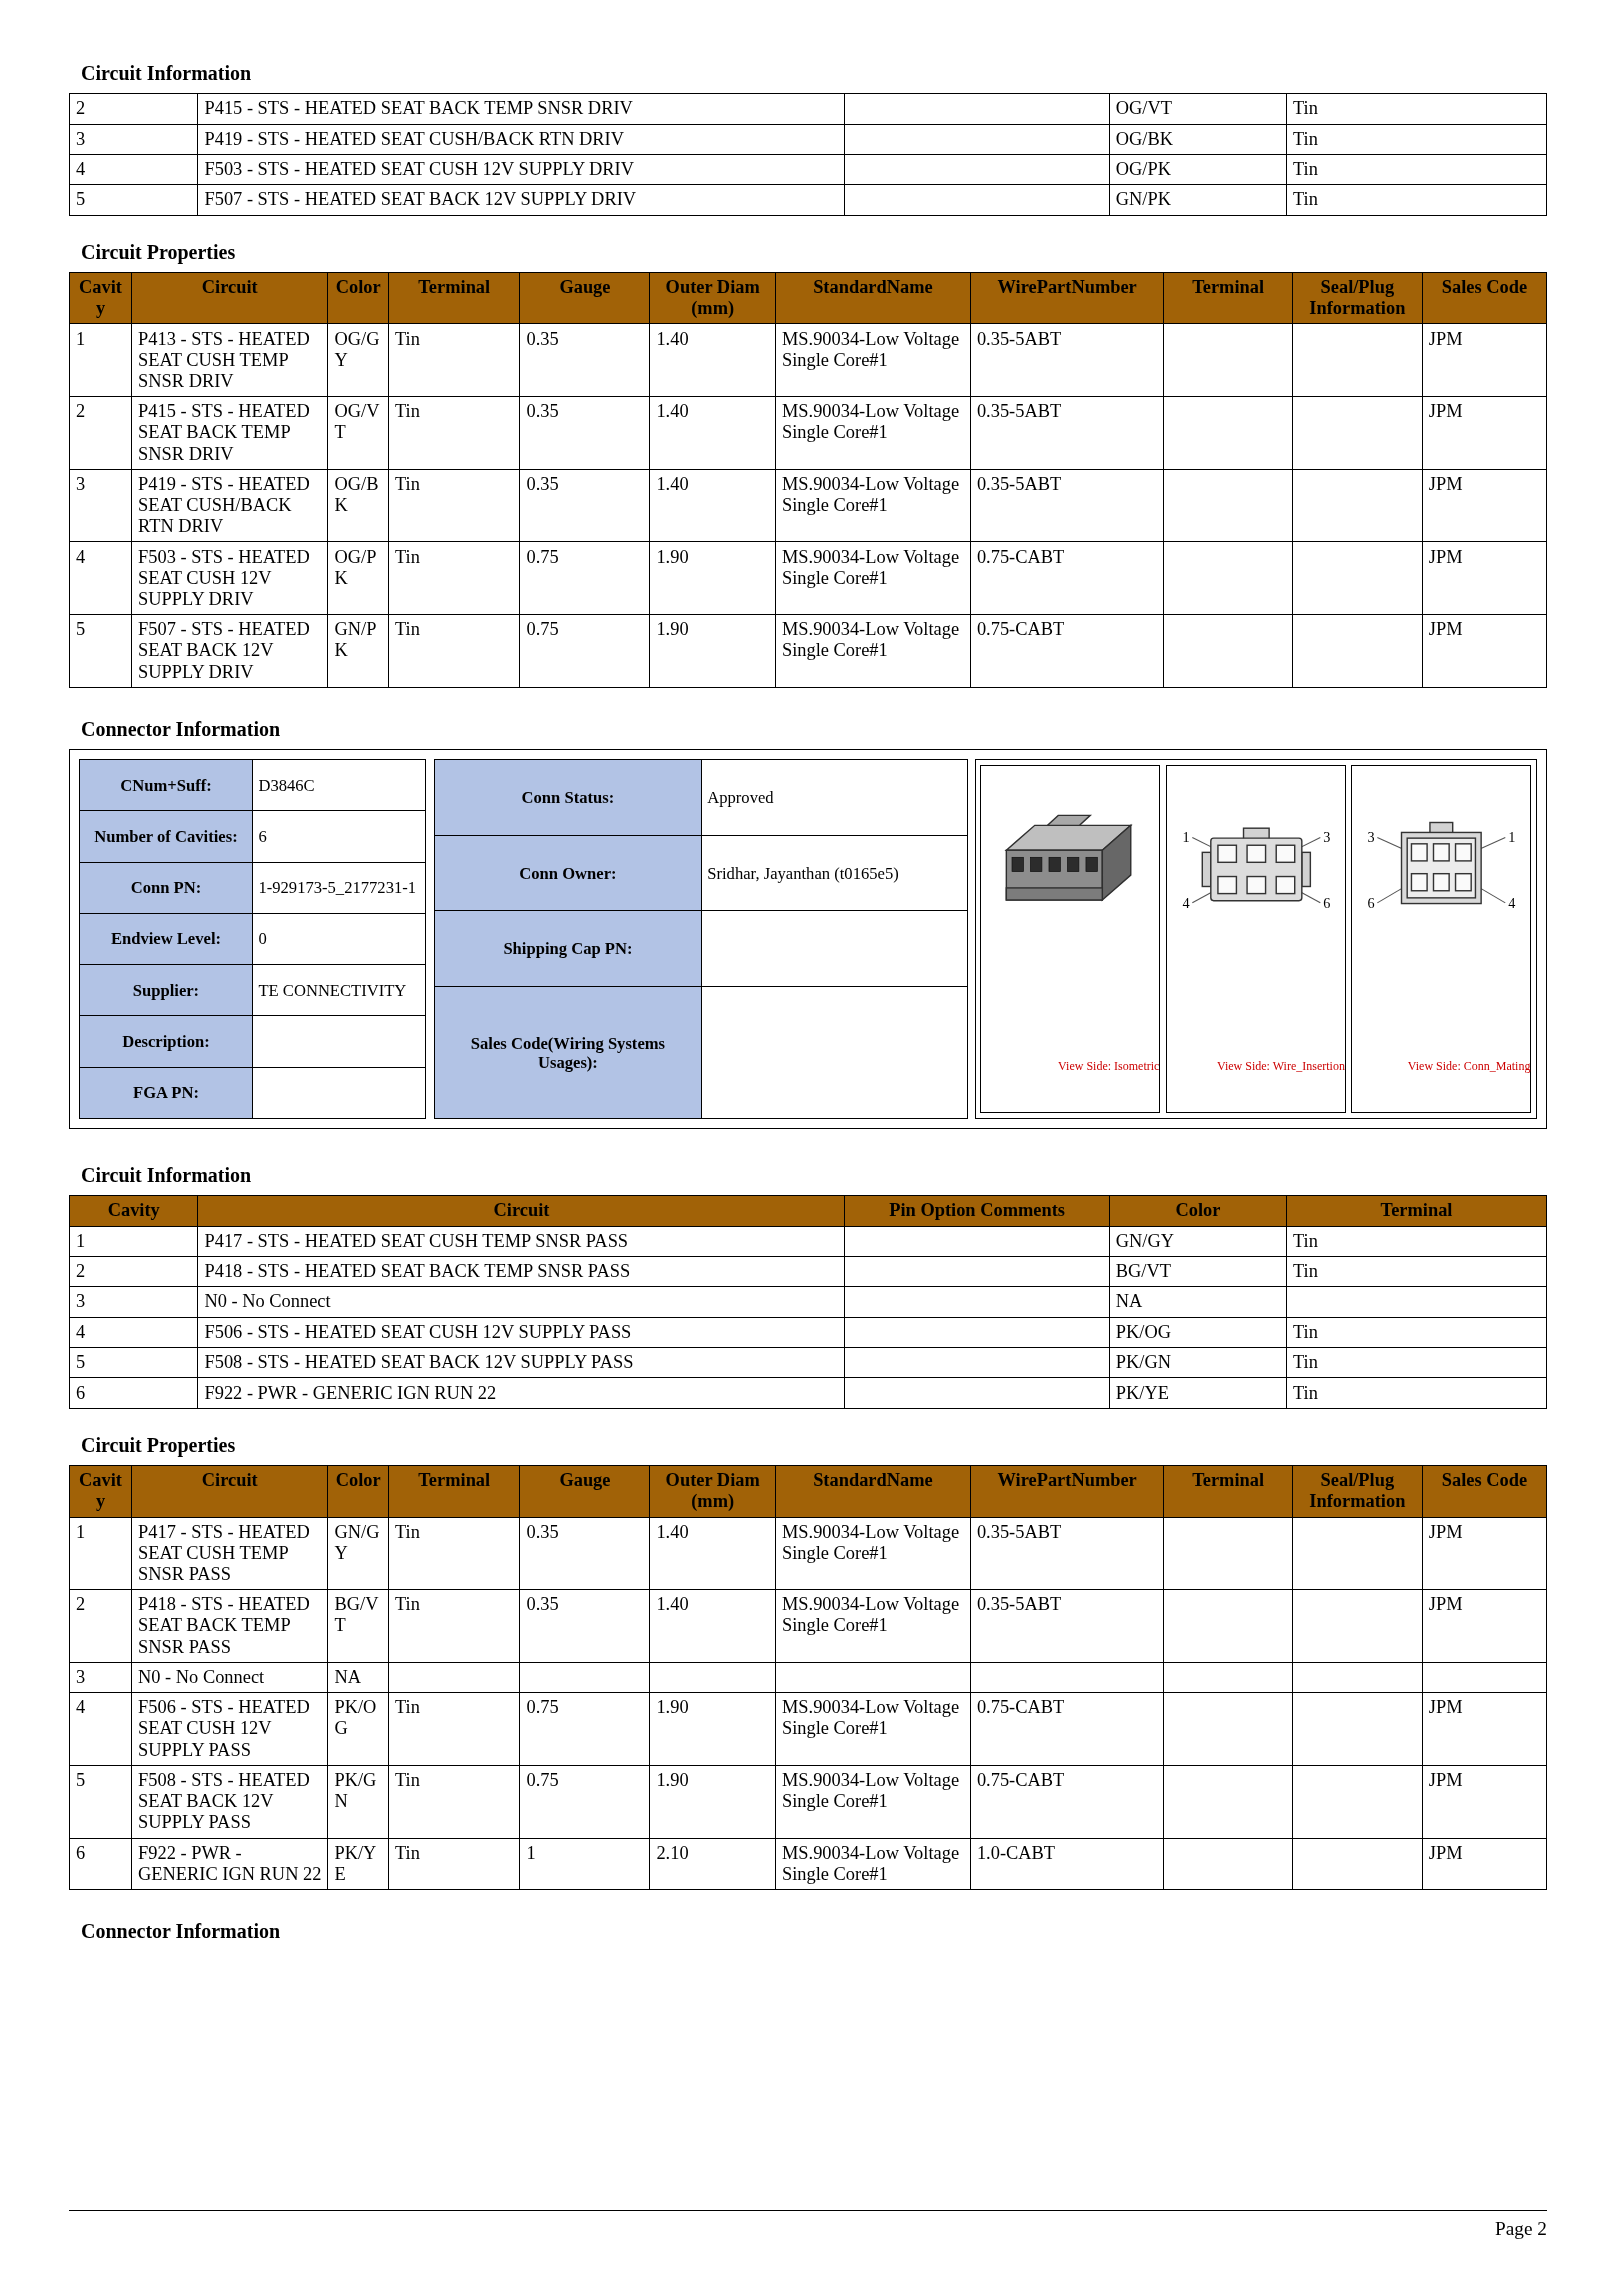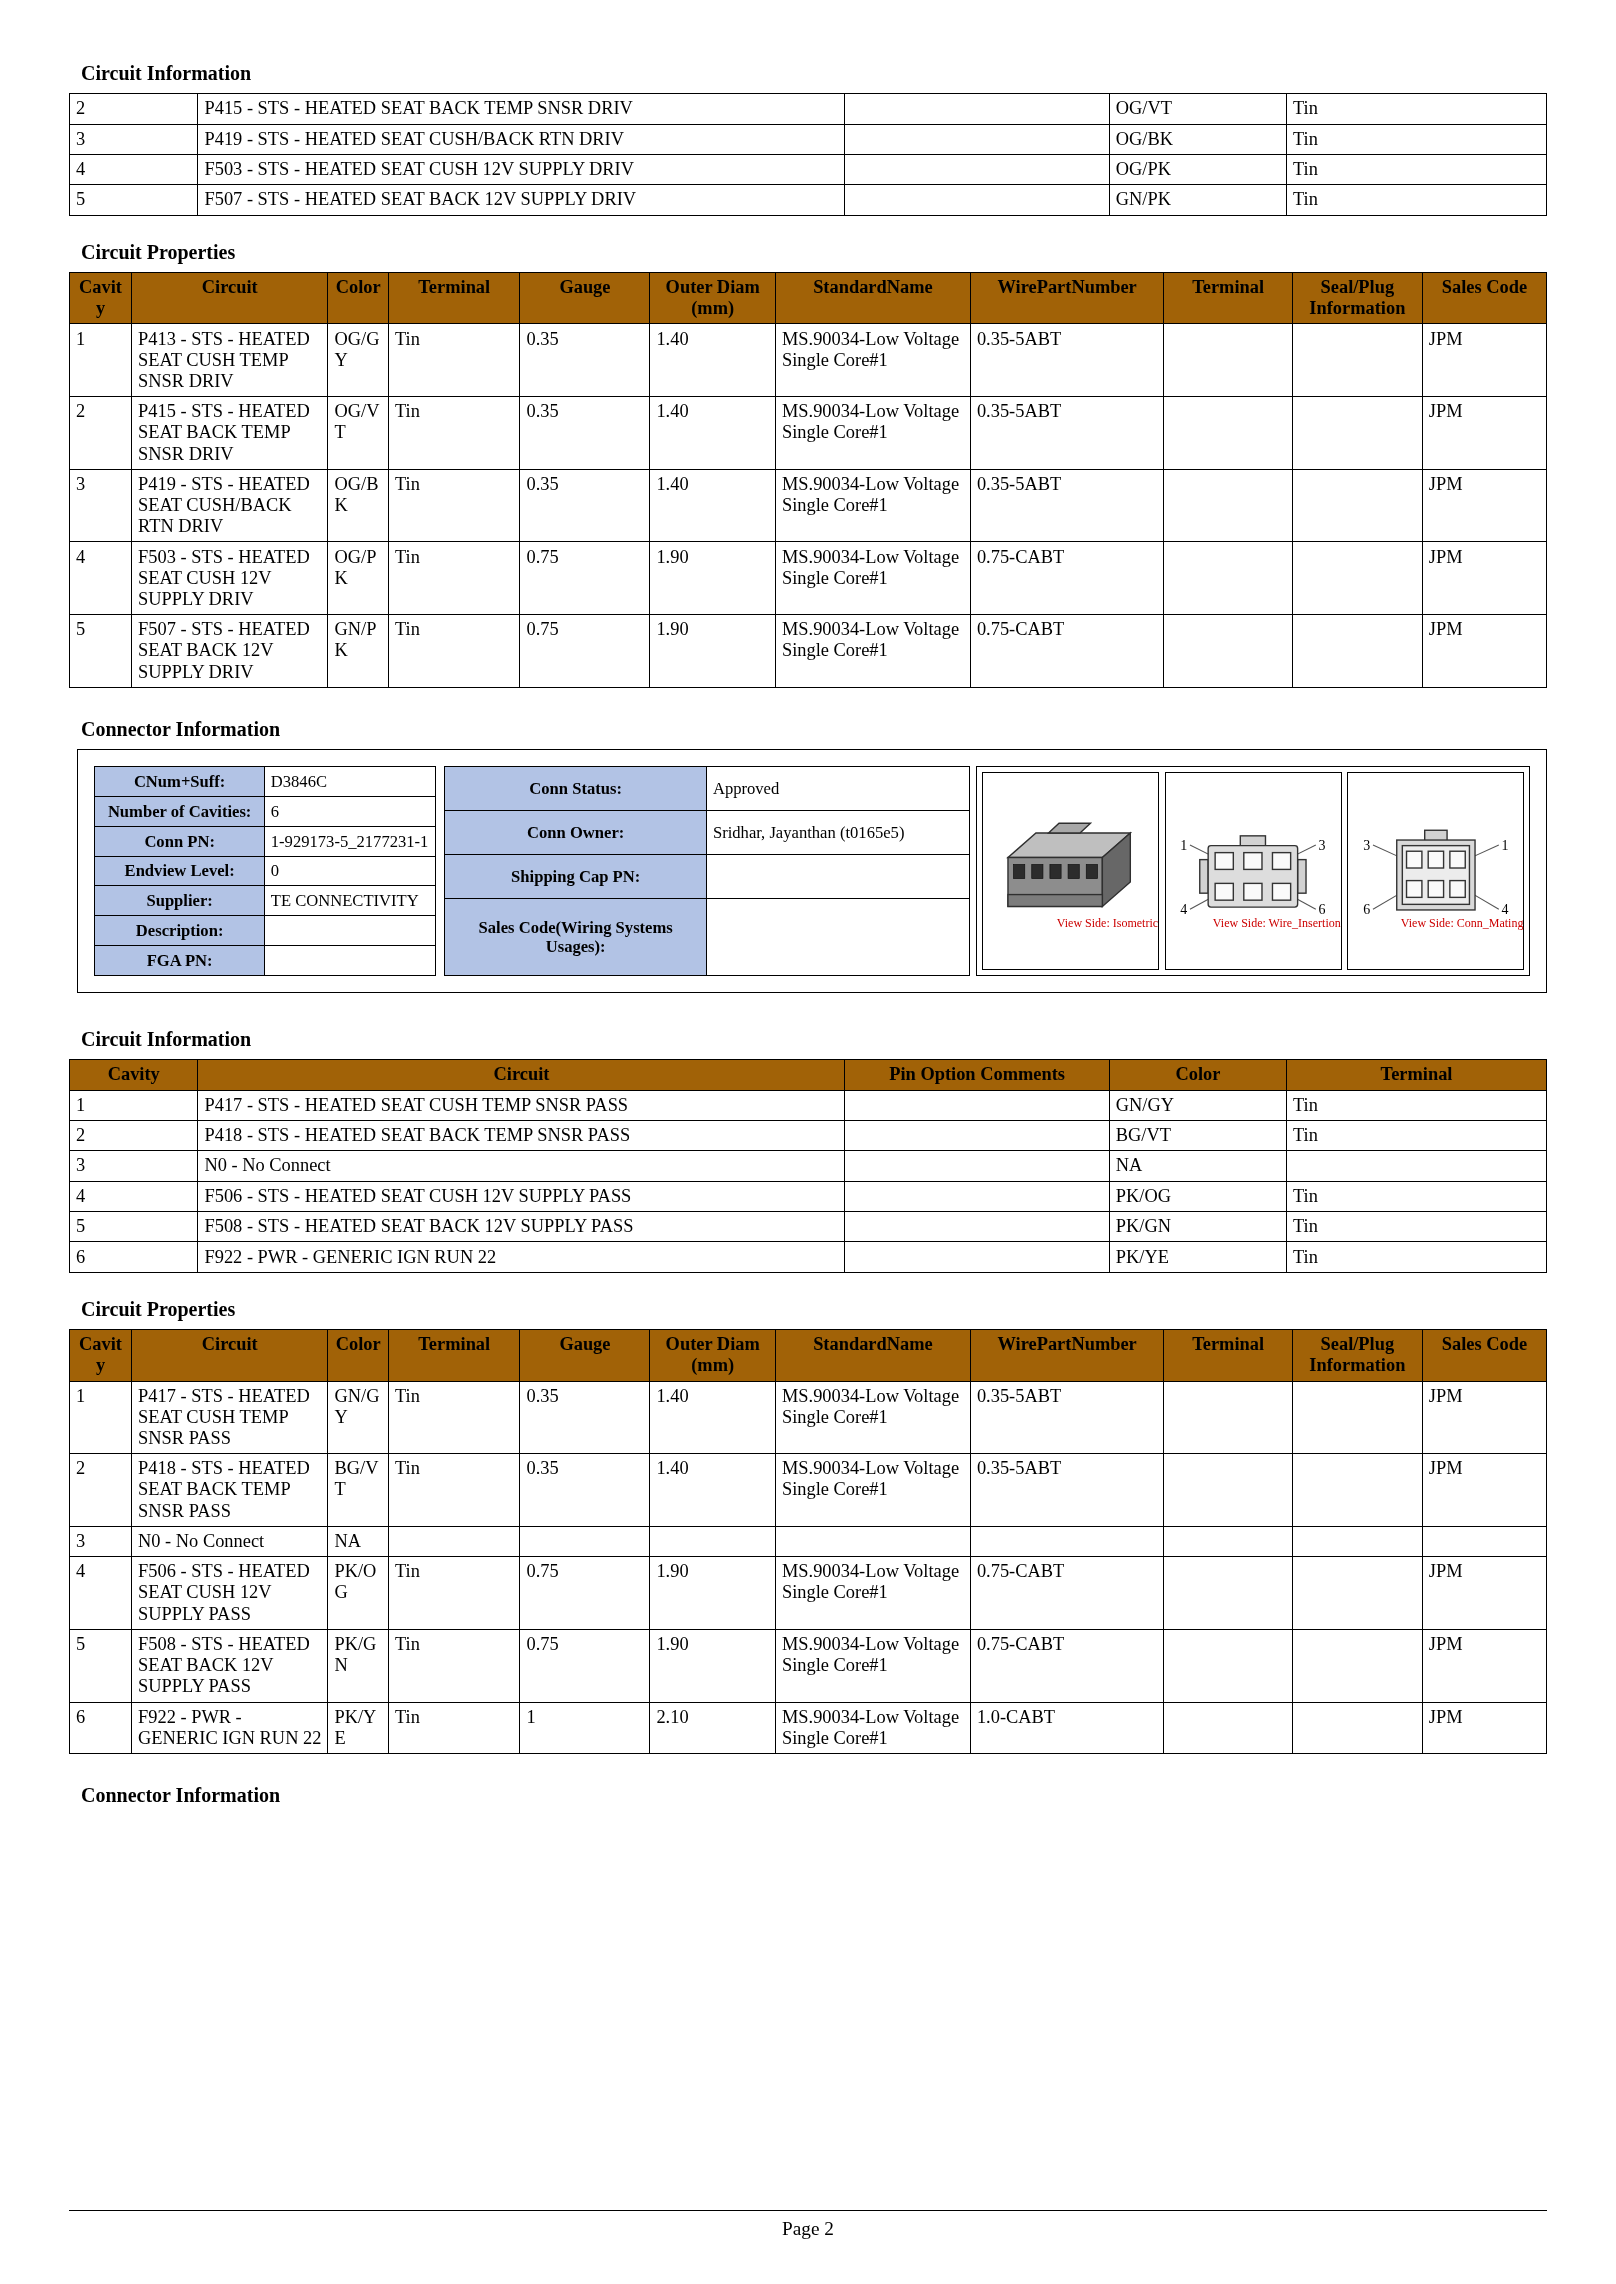--- a/index.html
+++ b/index.html
@@ -19,41 +19,41 @@
   #sec-conn2 { margin-top: 30px; }
 
   table.grid { width: 100%; border-collapse: collapse; table-layout: fixed; }
   table.grid th, table.grid td {
     border: 1.4px solid #000; padding: 4.1px 6px; vertical-align: top;
     text-align: left; word-wrap: break-word; overflow-wrap: break-word;
   }
   table.grid th { background: #a16207; font-weight: bold; text-align: center; }
   .bk { word-break: break-all; }
 
-  .conn-box { border: 1.4px solid #000; padding: 16px; display: flex; gap: 6.4px; height: 244px; margin-left: 8px; }
+  .conn-box { border: 1.4px solid #000; padding: 9px; display: flex; gap: 6.4px; height: 380px; }
   .conn-tables { display: flex; gap: 8.3px; width: 61%; height: 100%; }
   table.kv { border-collapse: collapse; table-layout: fixed; height: 100%; font-size: 16.6px; }
   table.kv.kv-left  { width: 39%; }
   table.kv.kv-right { flex: 1; }
   table.kv td { border: 1.4px solid #000; padding: 2.8px 5.5px; vertical-align: middle; word-wrap: break-word; }
   td.kv-label { background: #b2c3e5; font-weight: bold; text-align: center; width: 50%; }
   td.kv-value { word-break: break-all; }
 
   .conn-views { flex: 1; border: 1.4px solid #000; padding: 4.6px; display: flex; gap: 5.5px; height: 100%; }
   .view-box { flex: 1; border: 1.4px solid #000; position: relative; padding: 3.7px; background: #fff; }
   .view-box svg { display: block; width: 100%; height: 198px; }
   .view-caption {
     position: absolute; left: 0; right: 0; bottom: 39px; text-align: right;
     color: #cc0000; font-size: 12px; line-height: 1.1;
   }
   svg text { font-family: "Liberation Serif", serif; font-size: 20px; fill: #000; }
 
   .footer {
     position: absolute; left: 69px; right: 69px; bottom: 44px;
-    border-top: 1.4px solid #000; padding-top: 6.4px; text-align: center; font-size: 19.3px;
+    border-top: 1.4px solid #000; padding-top: 6.4px; text-align: right; font-size: 19.3px;
   }
 </style>
 </head>
 <body>
 
 <div class="content">
 
   <div id="sec-ci1">
     <div class="sec-heading">Circuit Information</div>
     <table class="grid">

